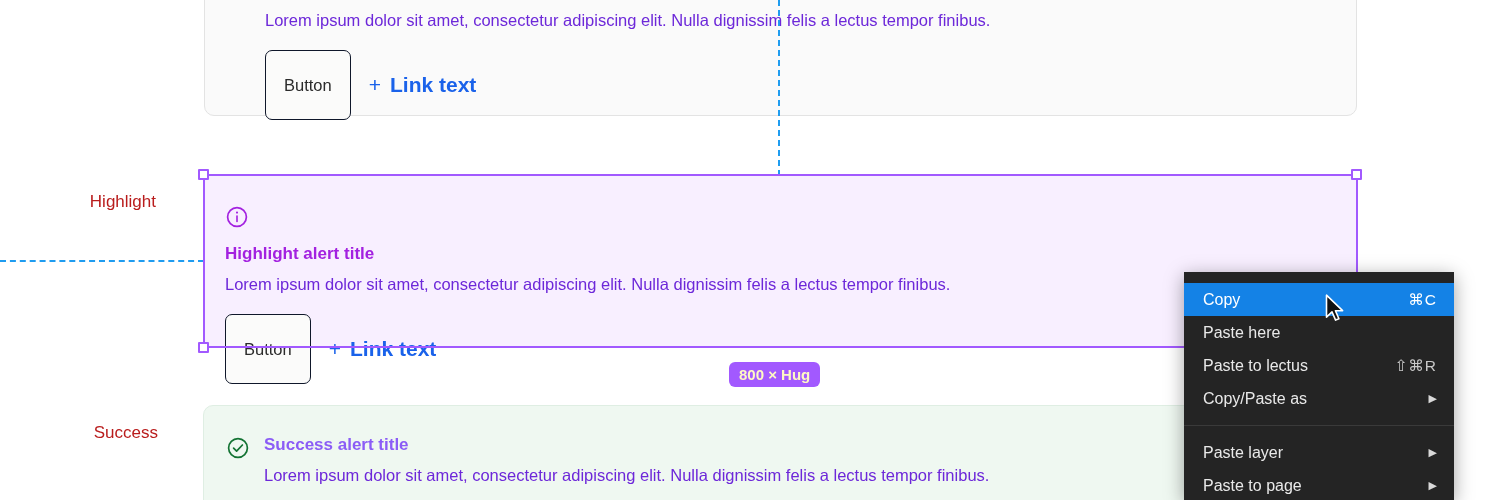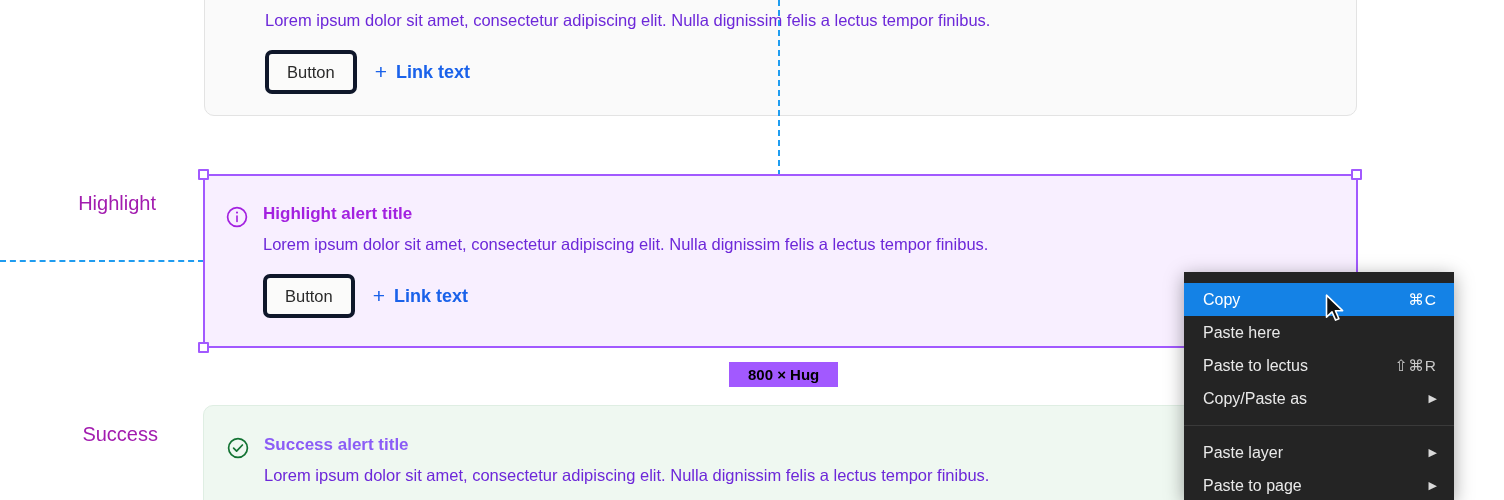--- a/index.html
+++ b/index.html
@@ -6,21 +6,21 @@
   body{
     width:1504px;height:500px;position:relative;overflow:hidden;
     background:#ffffff;
     font-family:"Liberation Sans","DejaVu Sans",sans-serif;
     -webkit-font-smoothing:antialiased;
   }
   .canvas{position:absolute;inset:0;}
 
   
   .row-label{
-    position:absolute;color:#a21caf;font-size:20px;
+    position:absolute;color:#b91c1c;font-size:17px;
     text-align:right;white-space:nowrap;
   }
   #label-highlight{left:0;width:156px;top:192px;}
   #label-success{left:0;width:158px;top:423px;}
 
   
   .alert{
     position:absolute;box-sizing:border-box;
     border-radius:10px;
     padding:16px 22px 20px 22px;
@@ -32,42 +32,42 @@
     font-size:17px;font-weight:700;margin:0 0 8px 0;line-height:22px;
     white-space:nowrap;
   }
   .alert-desc{
     font-size:16.5px;color:#6d28d9;line-height:23px;margin:0;
     white-space:nowrap;
   }
   .alert-actions{display:flex;align-items:center;gap:18px;margin-top:18px;}
   .btn{
     box-sizing:border-box;
-    background:#fbfbfa;border:4px solid #0f172a;border-radius:7px;
-    padding:8px 18px;font-size:16.5px;color:#2b2b2b;line-height:20px;
+    background:#fbfbfa;border:1px solid #0f172a;border-radius:7px;
+    padding:24px 18px;font-size:16.5px;color:#2b2b2b;line-height:20px;
     font-family:inherit;cursor:pointer;
   }
   .link-action{display:flex;align-items:center;gap:9px;cursor:pointer;}
   .link-plus{color:#1a62ea;font-size:21px;line-height:18px;font-weight:400;}
-  .link-text{color:#1a62ea;font-size:18px;font-weight:700;}
+  .link-text{color:#1a62ea;font-size:21px;font-weight:700;}
 
   
   #alert-neutral{
     left:204px;top:-84px;width:1153px;height:200px;
     background:#fafafa;border:1px solid #e3e3e3;
   }
   #alert-neutral .alert-inner{padding-top:76px;}
 
   
   #alert-highlight{
     left:203px;top:175px;width:1155px;height:172px;
     background:#f8efff;
   }
   #alert-highlight .alert-title{color:#a321e0;}
-  #alert-highlight .alert-inner{padding-top:12px;}
+  #alert-highlight .alert-inner{padding-top:12px;flex-direction:column;}
 
   
   #alert-success{
     left:203px;top:405px;width:1155px;height:175px;
     background:#eff8f1;border:1px solid #dfeee3;
   }
   #alert-success .alert-title{color:#8b5cf6;}
   #alert-success .alert-inner{padding-top:12px;}
 
   
@@ -81,22 +81,22 @@
     background:#ffffff;border:2px solid #a259ff;border-radius:1px;
   }
   #handle-tl{left:198px;top:169px;}
   #handle-tr{left:1351px;top:169px;}
   #handle-bl{left:198px;top:342px;}
   #handle-br{left:1351px;top:342px;}
 
   
   #size-badge{
     position:absolute;left:729px;top:362px;
-    background:#a259ff;color:#000000;border-radius:0;
-    padding:4px 19px;font-size:15px;font-weight:700;white-space:nowrap;
+    background:#a259ff;color:#fef9c3;border-radius:6px;
+    padding:4px 10px;font-size:15px;font-weight:700;white-space:nowrap;
   }
 
   
   #guide-vertical{
     position:absolute;left:778px;top:0;width:0;height:176px;
     border-left:2px dashed #1f9cf0;
   }
   #guide-horizontal{
     position:absolute;left:0;top:260px;width:204px;height:0;
     border-top:2px dashed #1f9cf0;

